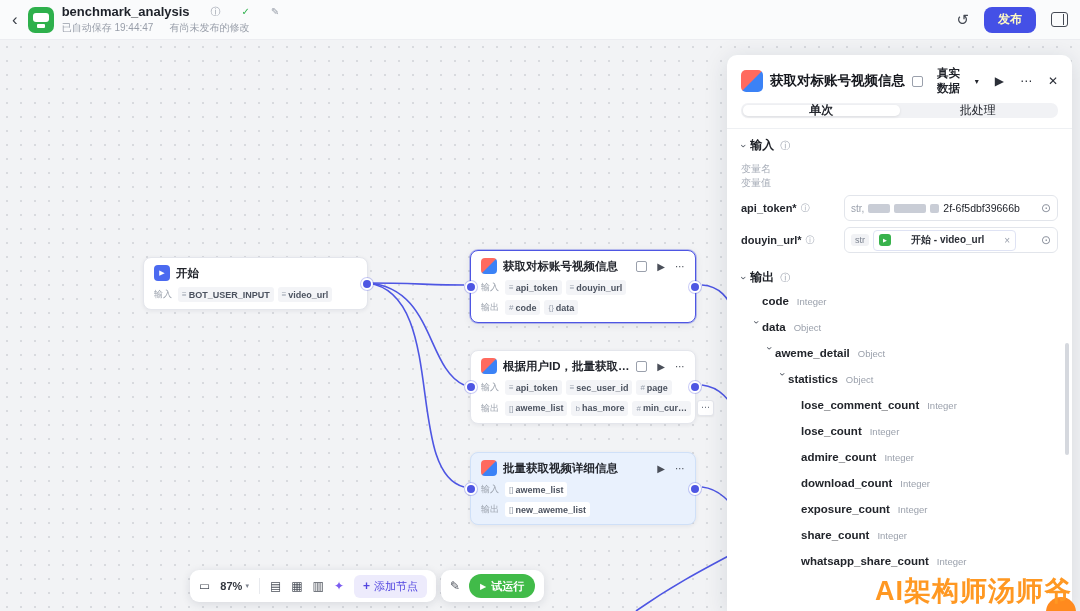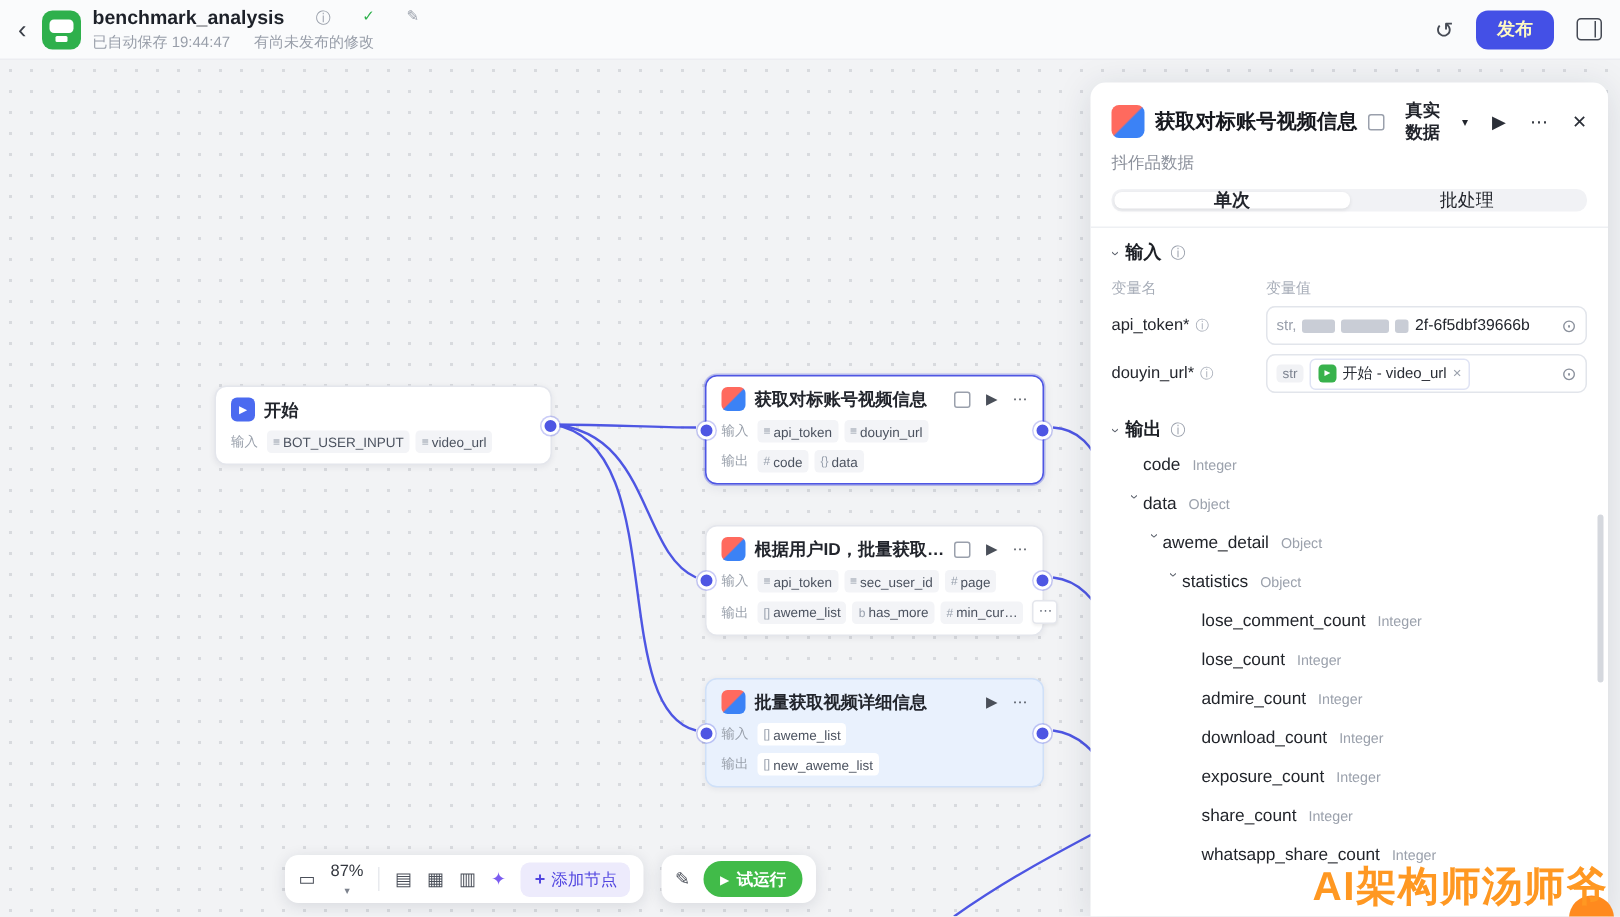--- a/index.html
+++ b/index.html
@@ -3,21 +3,21 @@
 <meta charset="utf-8">
 <style>
   html,body{margin:0;padding:0;}
   body{
     width:1080px;height:611px;overflow:hidden;position:relative;
     background:#f2f3f5;
     font-family:"Liberation Sans","DejaVu Sans",sans-serif;
     color:#22252c;
   }
   i{font-style:normal;}
-  b{font-weight:normal;}
+  b{font-weight:bold;}
 
   
   .topbar{position:absolute;top:0;left:0;right:0;height:40px;background:#fafbfc;
     border-bottom:1px solid #ecedf1;display:flex;align-items:center;padding:0 12px;
     box-sizing:border-box;z-index:20;}
   .back{font-size:17px;color:#3a3f48;margin-right:10px;cursor:pointer;line-height:1;}
   .logo{width:26px;height:26px;border-radius:7px;background:#2eb04c;margin-right:8px;position:relative;flex:none;}
   .logo::before{content:"";position:absolute;left:5px;top:6px;width:16px;height:9px;background:#fff;border-radius:3px;}
   .logo::after{content:"";position:absolute;left:9px;top:17px;width:8px;height:4px;background:#fff;border-radius:1px;}
   .title-block{display:flex;flex-direction:column;gap:2px;}
@@ -62,21 +62,21 @@
     box-shadow:0 0 0 1px rgba(78,86,227,.3);top:calc(50% - 6px);}
   .port.l{left:-6px;}.port.r{right:-6px;}
 
   
   .toolbar{position:absolute;display:flex;align-items:center;background:#fff;border-radius:9px;
     box-shadow:0 2px 10px rgba(25,35,60,.12);height:32px;padding:0 9px;gap:10px;z-index:5;}
   #toolbar-main{left:190px;top:530px;}
   #toolbar-run{left:441px;top:530px;gap:9px;}
   .tb-ico{font-size:12px;color:#4a4f59;cursor:pointer;line-height:1;}
   .tb-ico.wand{color:#7b5cf0;}
-  .zoom{display:flex;align-items:center;gap:3px;font-size:11px;color:#33373f;cursor:pointer;flex-direction:column;}
+  .zoom{display:flex;align-items:center;gap:3px;font-size:11px;color:#33373f;cursor:pointer;}
   .zoom i{font-size:7px;color:#7c828d;}
   .tb-div{width:1px;height:16px;background:#e8eaee;}
   .add-node{display:flex;align-items:center;gap:4px;background:#edebfc;border-radius:6px;height:23px;
     padding:0 9px;color:#5246e0;cursor:pointer;}
   .add-node i{font-size:12px;font-weight:700;}
   .add-node b{font-size:11px;font-weight:400;}
   .run-btn{display:flex;align-items:center;gap:5px;background:#41bb49;border-radius:13px;height:24px;
     padding:0 11px;color:#fff;cursor:pointer;}
   .run-btn i{font-size:8px;}
   .run-btn b{font-size:11px;font-weight:700;}
@@ -96,36 +96,36 @@
   .p-sub{padding:0 14px 8px;font-size:11px;color:#8b909b;}
   .tabs{margin:2px 14px 10px;background:#f1f2f5;border-radius:7px;height:15px;display:flex;padding:2px;box-sizing:border-box;}
   .tab{flex:1;display:flex;align-items:center;justify-content:center;font-size:12px;color:#23262d;border-radius:5px;cursor:pointer;}
   .tab.active{background:#fff;font-weight:700;box-shadow:0 1px 3px rgba(0,0,0,.09);}
   .p-divider{height:1px;background:#eef0f3;}
   .p-section{padding:8px 14px 2px;}
   .sec-head{display:flex;align-items:center;gap:6px;cursor:pointer;}
   .sec-head b{font-size:12px;font-weight:700;color:#1d2026;}
   .sec-head .info{font-size:10px;color:#9aa0ac;}
   .chev{display:inline-block;transform:rotate(90deg);font-size:10px;color:#565c67;line-height:1;}
-  .cols{display:flex;margin:8px 0 5px;font-size:10px;color:#a7adb8;}
+  .cols{display:flex;margin:8px 0 5px;font-size:10px;color:#a7adb8;flex-direction:column;}
   .cols span:first-child{width:103px;flex:none;}
   .in-row{display:flex;align-items:center;margin-bottom:6px;}
   .in-name{width:103px;flex:none;display:flex;align-items:center;gap:4px;}
   .in-name b{font-size:11px;color:#23262d;}
   .in-name i{font-size:9px;color:#a7adb8;}
   .val-box{flex:1;height:26px;border:1px solid #e2e5eb;border-radius:6px;display:flex;align-items:center;
     padding:0 6px;gap:4px;box-sizing:border-box;background:#fff;cursor:text;}
   .vtype{font-size:10px;color:#9aa0ac;flex:none;}
   .vtag{background:#f1f2f5;border-radius:3px;padding:1px 4px;font-size:9px;color:#7c8390;flex:none;}
   .mask{background:#c9cdd6;height:9px;border-radius:2px;display:inline-block;flex:none;}
   .m1{width:22px;}.m2{width:32px;}.m3{width:9px;}
   .vtext{font-size:10.5px;color:#23262d;white-space:nowrap;overflow:hidden;}
   .sp{flex:1;}
   .target{font-size:12px;color:#8a909c;cursor:pointer;flex:none;}
-  .ref-tag{display:flex;align-items:center;gap:4px;border:1px solid #dfe3f4;border-radius:4px;height:19px;
+  .ref-tag{display:flex;align-items:center;gap:20px;border:1px solid #dfe3f4;border-radius:4px;height:19px;
     padding:0 5px;background:#fff;min-width:0;}
   .ref-icon{width:12px;height:12px;border-radius:3px;background:#38b24c;color:#fff;font-size:5px;
     display:flex;align-items:center;justify-content:center;flex:none;}
   .ref-tag b{font-size:10px;color:#2a2e36;white-space:nowrap;}
   .ref-tag .x{font-size:10px;color:#9aa0ac;cursor:pointer;}
   .tree{margin-top:2px;}
   .t-row{display:flex;align-items:center;height:26px;}
   .t-row .chev{width:13px;flex:none;}
   .t-row .chev.none{visibility:hidden;}
   .t-row b{font-size:11.5px;color:#22252b;}
@@ -330,21 +330,20 @@
     <span class="copy-icon"></span>
     <span class="spacer"></span>
     <span class="mode">
       <b>真实数据</b>
       <i>▾</i>
     </span>
     <span class="p-act">▶</span>
     <span class="p-act">⋯</span>
     <span class="p-act">✕</span>
   </div>
-  <div class="p-sub">抖作品数据</div>
 
   <div class="tabs">
     <div class="tab active">单次</div>
     <div class="tab">批处理</div>
   </div>
   <div class="p-divider"></div>
 
   <section class="p-section">
     <div class="sec-head">
       <i class="chev">›</i>

